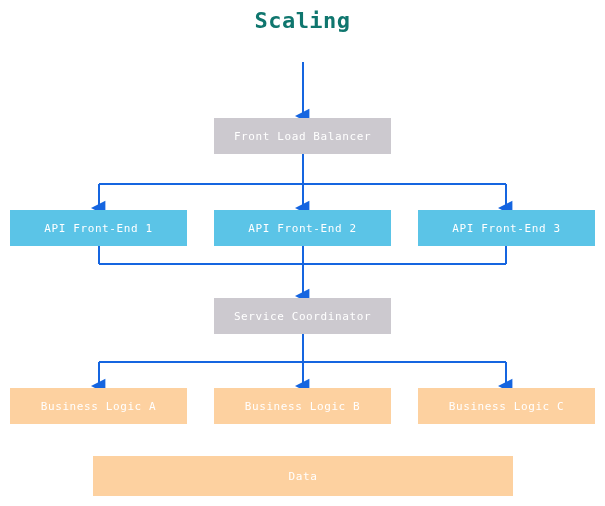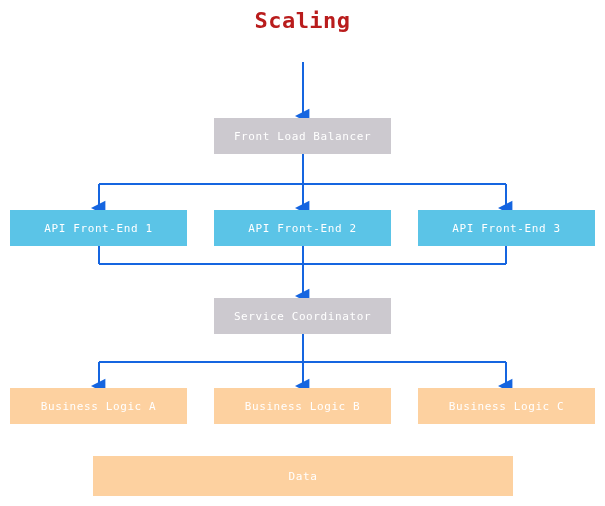--- a/index.html
+++ b/index.html
@@ -45,21 +45,21 @@
     letter-spacing: 0.6px;
   }
   .edge-path {
     fill: none;
     stroke-width: 2;
   }
 </style>
 </head>
 <body style="background: rgb(255, 255, 255);">
 
-<div id="diagram-title" style="color: #b91c1c;">Scaling</div>
+<div id="diagram-title" style="color: #0f766e;">Scaling</div>
 
 <svg id="diagram-canvas" viewBox="0 0 605 506" xmlns="http://www.w3.org/2000/svg">
   <defs>
     <marker id="arrowhead" markerWidth="9" markerHeight="9" refX="4.2" refY="4" orient="auto" markerUnits="strokeWidth">
       <path d="M 0.6 0.8 L 7.8 0.8 L 4.2 8 Z" fill="#1565E0"></path>
     </marker>
   </defs>
   <g id="edge-layer">
       <path class="edge-path" d="M 303 62 L 303 116" stroke="#1565E0" marker-end="url(#arrowhead)"></path>
       <path class="edge-path" d="M 303 154 L 303 184" stroke="#1565E0"></path>

